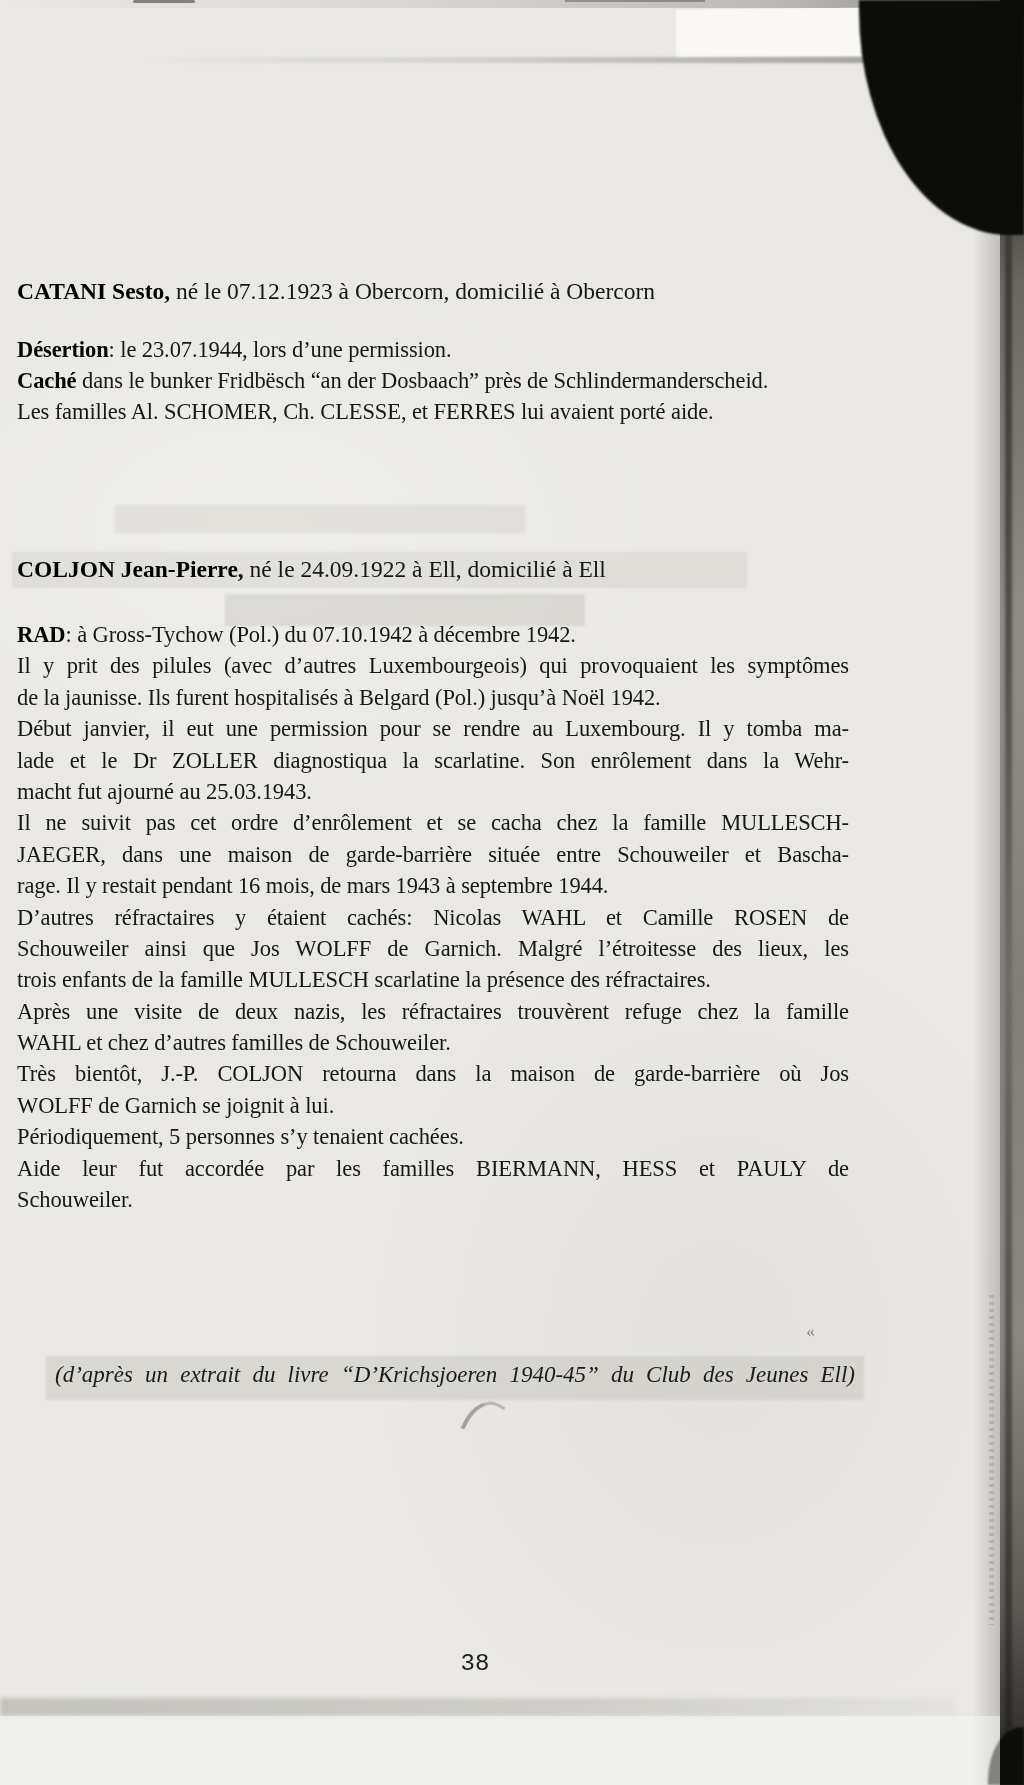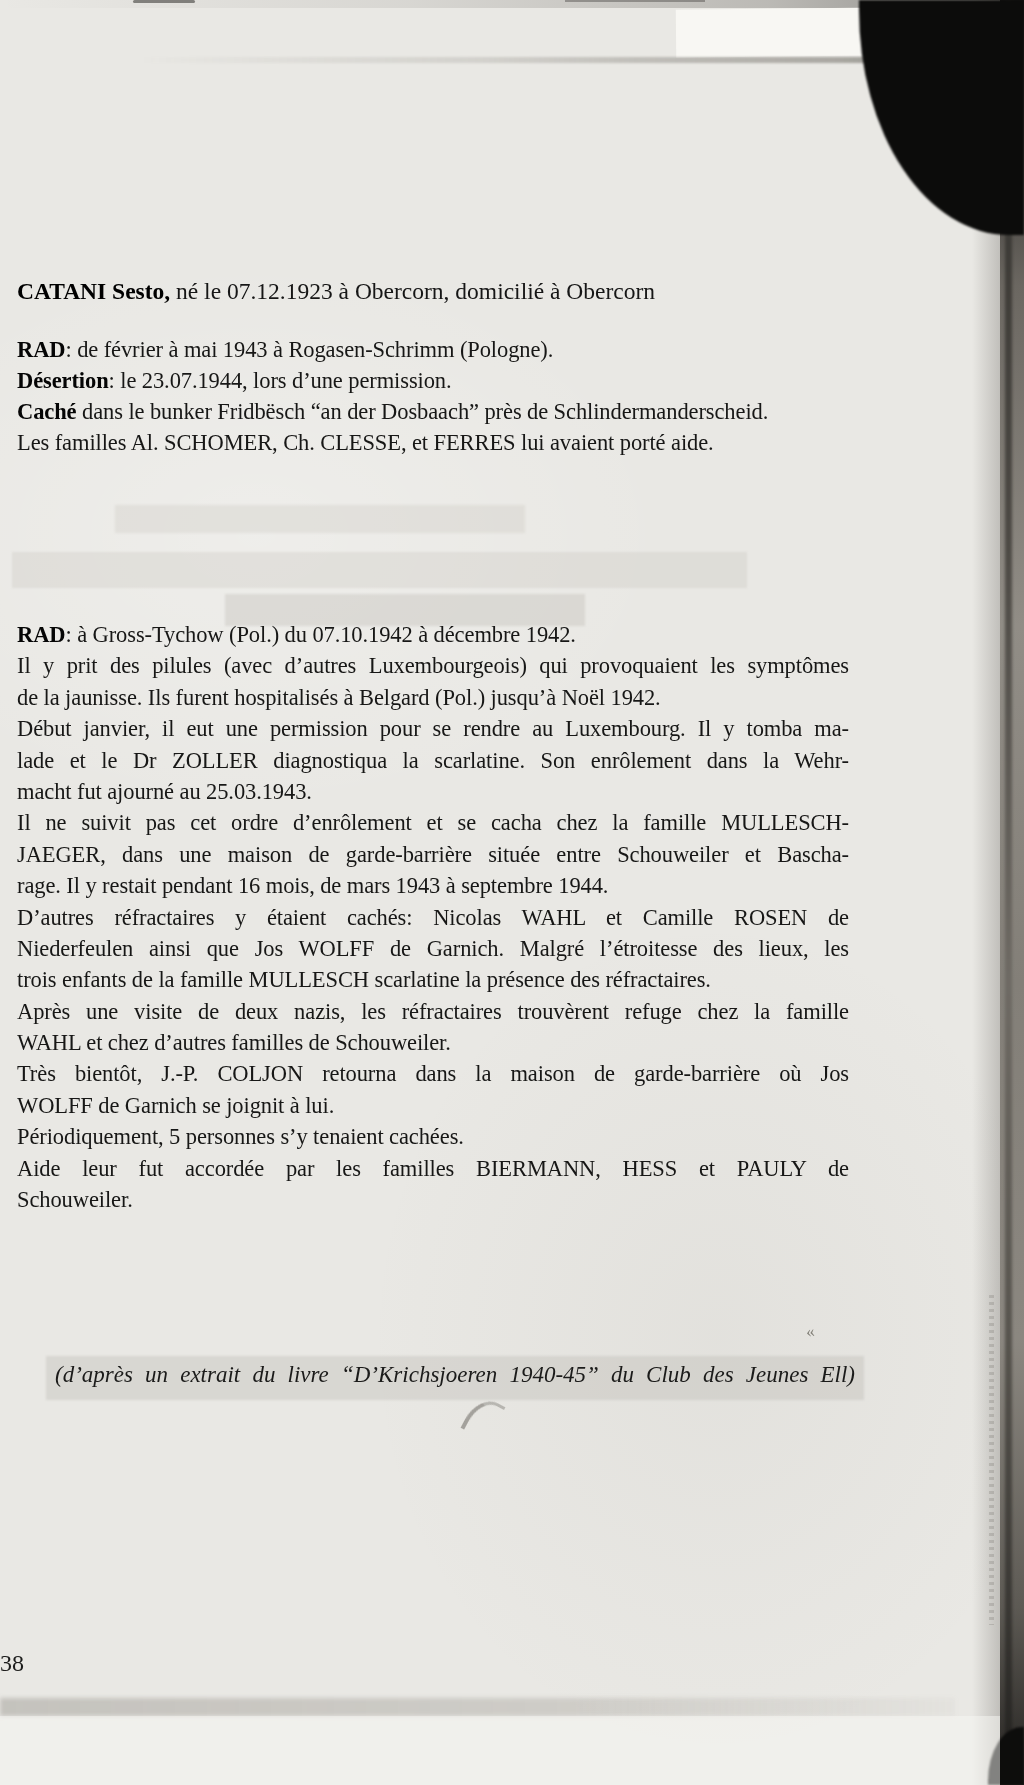--- a/index.html
+++ b/index.html
@@ -50,21 +50,21 @@
   .heading-1{top:278px;left:17px;}
   .heading-2{top:556px;left:17px;}
   .entry-lines{position:absolute;left:17px;width:832px;}
   .entry-lines-1{top:334px;}
   .entry-lines-2{top:619px;}
   .line{font-size:22.5px;height:31.4px;line-height:31.4px;letter-spacing:-0.1px;color:#171716;}
   .entry-lines-1 .line{height:31px;line-height:31px;}
   .line b{font-weight:bold;color:#050505;}
   .line.justify{text-align:justify;text-align-last:justify;}
   .citation{position:absolute;top:1362px;left:55px;width:800px;font-style:italic;font-size:23px;text-align:justify;text-align-last:justify;white-space:nowrap;color:#1b1b1a;}
-  .page-number{position:absolute;top:1650px;left:0;width:950px;text-align:left;font-size:24px;color:#1d1d1c;}
+  .page-number{position:absolute;top:1650px;left:0;width:950px;text-align:center;font-size:24px;color:#1d1d1c;font-family:Liberation Mono, monospace;}
 </style>
 </head>
 <body>
 
 <div class="paper">
 
   <div class="top-edge-shade"></div>
   <div class="top-dash-1"></div>
   <div class="top-dash-2"></div>
   <div class="page-above-strip"></div>
@@ -80,38 +80,38 @@
   <div class="band band-mid"></div>
   <div class="band band-heading"></div>
   <div class="band band-citation"></div>
   <div class="pencil-smudge"></div>
   <span class="small-mark">«</span>
   <div class="margin-ghost-text"></div>
 
 
   <div class="heading heading-1"><b>CATANI Sesto,</b><span> né le 07.12.1923 à Obercorn, domicilié à Obercorn</span></div>
   <div class="entry-lines entry-lines-1">
-      <div class="line"><b>RAD</b><span>: de février à mai 1943 à Rogasen-Schrimm (Pologne).</span></div>
       <div class="line"><b>Désertion</b><span>: le 23.07.1944, lors d’une permission.</span></div>
       <div class="line"><b>Caché</b><span> dans le bunker Fridbësch “an der Dosbaach” près de Schlindermanderscheid.</span></div>
       <div class="line"><span>Les familles Al. SCHOMER, Ch. CLESSE, et FERRES lui avaient porté aide.</span></div>
     </div>
 
+  <div class="heading heading-2"><b>COLJON Jean-Pierre,</b><span> né le 24.09.1922 à Ell, domicilié à Ell</span></div>
   <div class="entry-lines entry-lines-2">
       <div class="line"><b>RAD</b><span>: à Gross-Tychow (Pol.) du 07.10.1942 à décembre 1942.</span></div>
       <div class="line justify"><span>Il y prit des pilules (avec d’autres Luxembourgeois) qui provoquaient les symptômes</span></div>
       <div class="line"><span>de la jaunisse. Ils furent hospitalisés à Belgard (Pol.) jusqu’à Noël 1942.</span></div>
       <div class="line justify"><span>Début janvier, il eut une permission pour se rendre au Luxembourg. Il y tomba ma-</span></div>
       <div class="line justify"><span>lade et le Dr ZOLLER diagnostiqua la scarlatine. Son enrôlement dans la Wehr-</span></div>
       <div class="line"><span>macht fut ajourné au 25.03.1943.</span></div>
       <div class="line justify"><span>Il ne suivit pas cet ordre d’enrôlement et se cacha chez la famille MULLESCH-</span></div>
       <div class="line justify"><span>JAEGER, dans une maison de garde-barrière située entre Schouweiler et Bascha-</span></div>
       <div class="line"><span>rage. Il y restait pendant 16 mois, de mars 1943 à septembre 1944.</span></div>
       <div class="line justify"><span>D’autres réfractaires y étaient cachés: Nicolas WAHL et Camille ROSEN de</span></div>
-      <div class="line justify"><span>Niederfeulen ainsi que Jos WOLFF de Garnich. Malgré l’étroitesse des lieux, les</span></div>
+      <div class="line justify"><span>Schouweiler ainsi que Jos WOLFF de Garnich. Malgré l’étroitesse des lieux, les</span></div>
       <div class="line"><span>trois enfants de la famille MULLESCH scarlatine la présence des réfractaires.</span></div>
       <div class="line justify"><span>Après une visite de deux nazis, les réfractaires trouvèrent refuge chez la famille</span></div>
       <div class="line"><span>WAHL et chez d’autres familles de Schouweiler.</span></div>
       <div class="line justify"><span>Très bientôt, J.-P. COLJON retourna dans la maison de garde-barrière où Jos</span></div>
       <div class="line"><span>WOLFF de Garnich se joignit à lui.</span></div>
       <div class="line"><span>Périodiquement, 5 personnes s’y tenaient cachées.</span></div>
       <div class="line justify"><span>Aide leur fut accordée par les familles BIERMANN, HESS et PAULY de</span></div>
       <div class="line"><span>Schouweiler.</span></div>
     </div>
 

